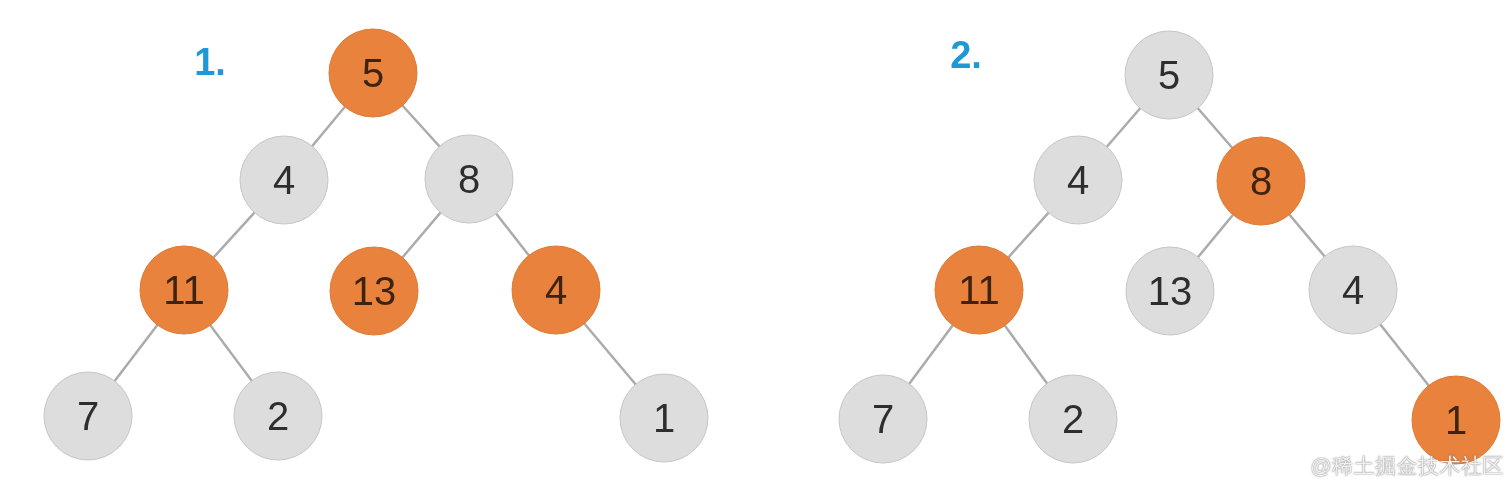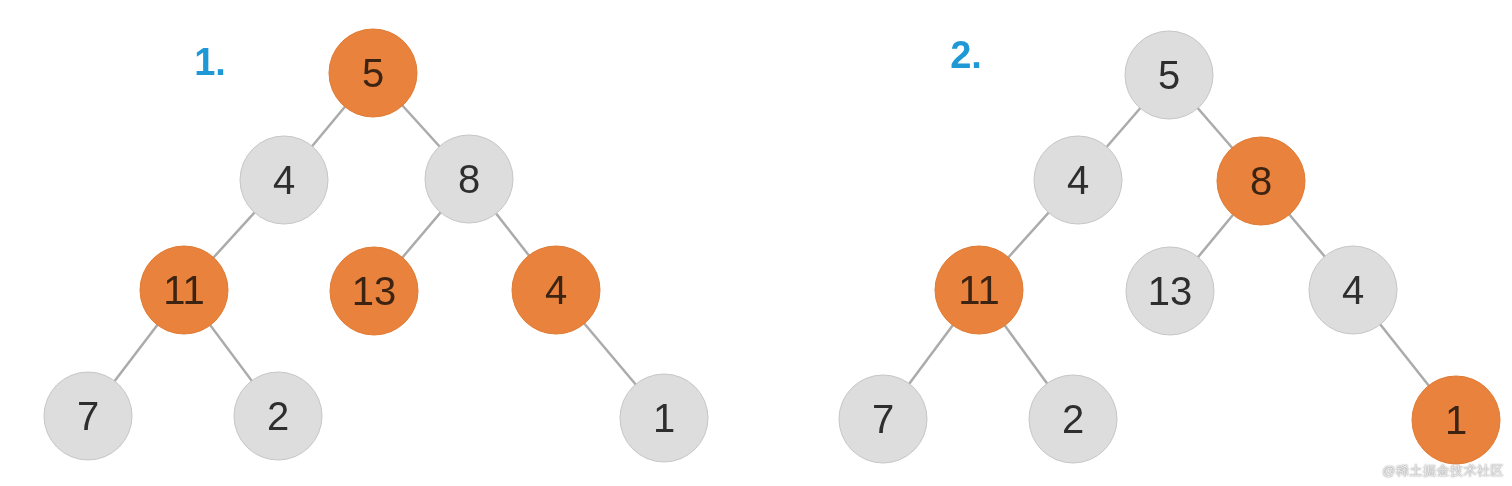--- a/index.html
+++ b/index.html
@@ -34,21 +34,21 @@
   .tree-label {
     font-family: "Liberation Sans", "DejaVu Sans", sans-serif;
     font-size: 38px;
     font-weight: bold;
     text-anchor: middle;
   }
   .watermark {
     position: absolute;
     right: 8px;
     bottom: 6px;
-    font-size: 13px;
+    font-size: 21px;
     letter-spacing: 0.5px;
     color: rgba(255,255,255,0.88);
     text-shadow:
       0 0 1px rgba(120,120,120,0.9),
       0 0 2px rgba(120,120,120,0.7);
     z-index: 5;
     white-space: nowrap;
     text-align: center;
   }
 </style>

